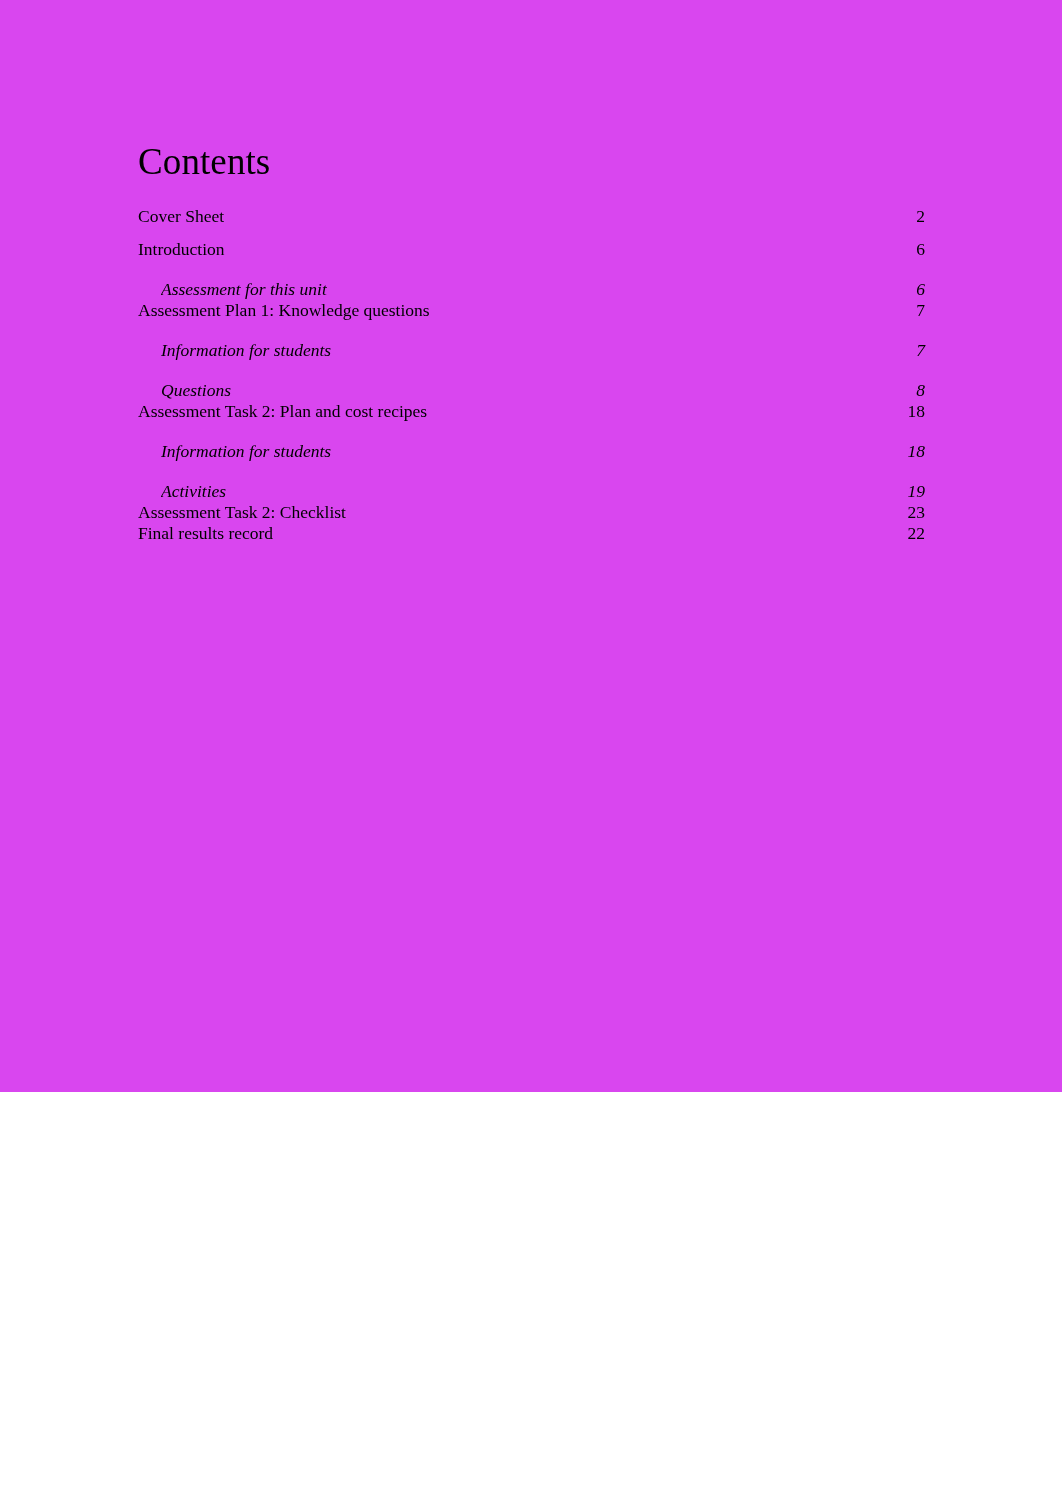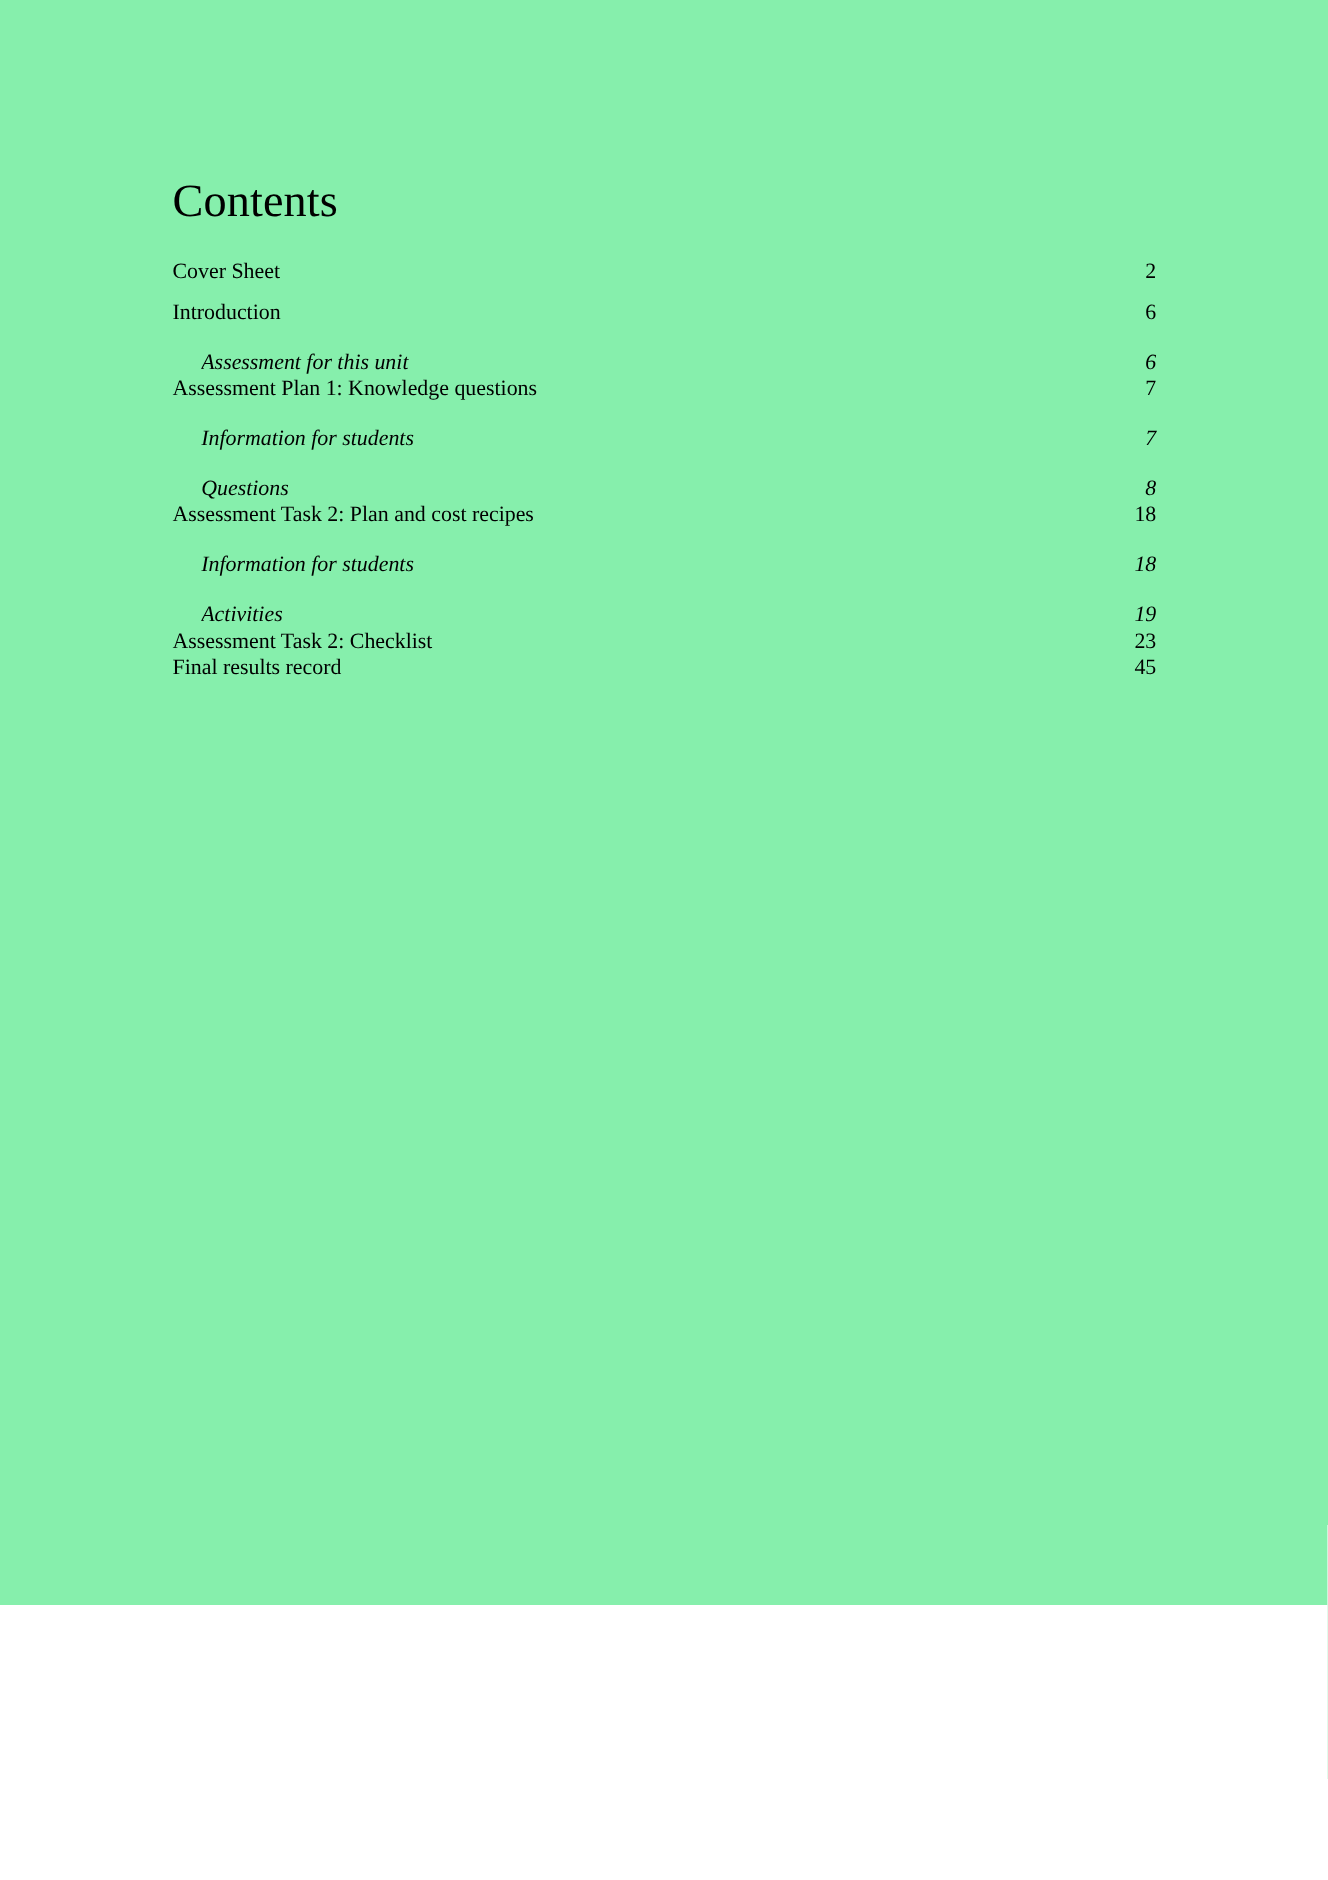--- a/index.html
+++ b/index.html
@@ -10,22 +10,22 @@
   body {
     width: 1062px;
     height: 1504px;
     font-family: "Liberation Serif", "DejaVu Serif", serif;
     color: #000000;
     -webkit-font-smoothing: antialiased;
   }
   .page {
     position: relative;
     width: 1062px;
-    height: 1284px;
-    background: #86efac;
+    height: 1092px;
+    background: #d946ef;
     overflow: hidden;
   }
   .content-area {
     position: absolute;
     left: 138px;
     top: 143px;
     width: 787px;
   }
   .toc-title {
     font-family: "Liberation Serif", "DejaVu Serif", serif;
@@ -138,18 +138,18 @@
         <span class="entry-page">19</span>
       </div>
 
       <div class="toc-entry level-1">
         <span class="entry-label">Assessment Task 2: Checklist</span>
         <span class="entry-page">23</span>
       </div>
 
       <div class="toc-entry level-1">
         <span class="entry-label">Final results record</span>
-        <span class="entry-page">45</span>
+        <span class="entry-page">22</span>
       </div>
 
     </div>
   </div>
 </div>
 
 </body></html>

